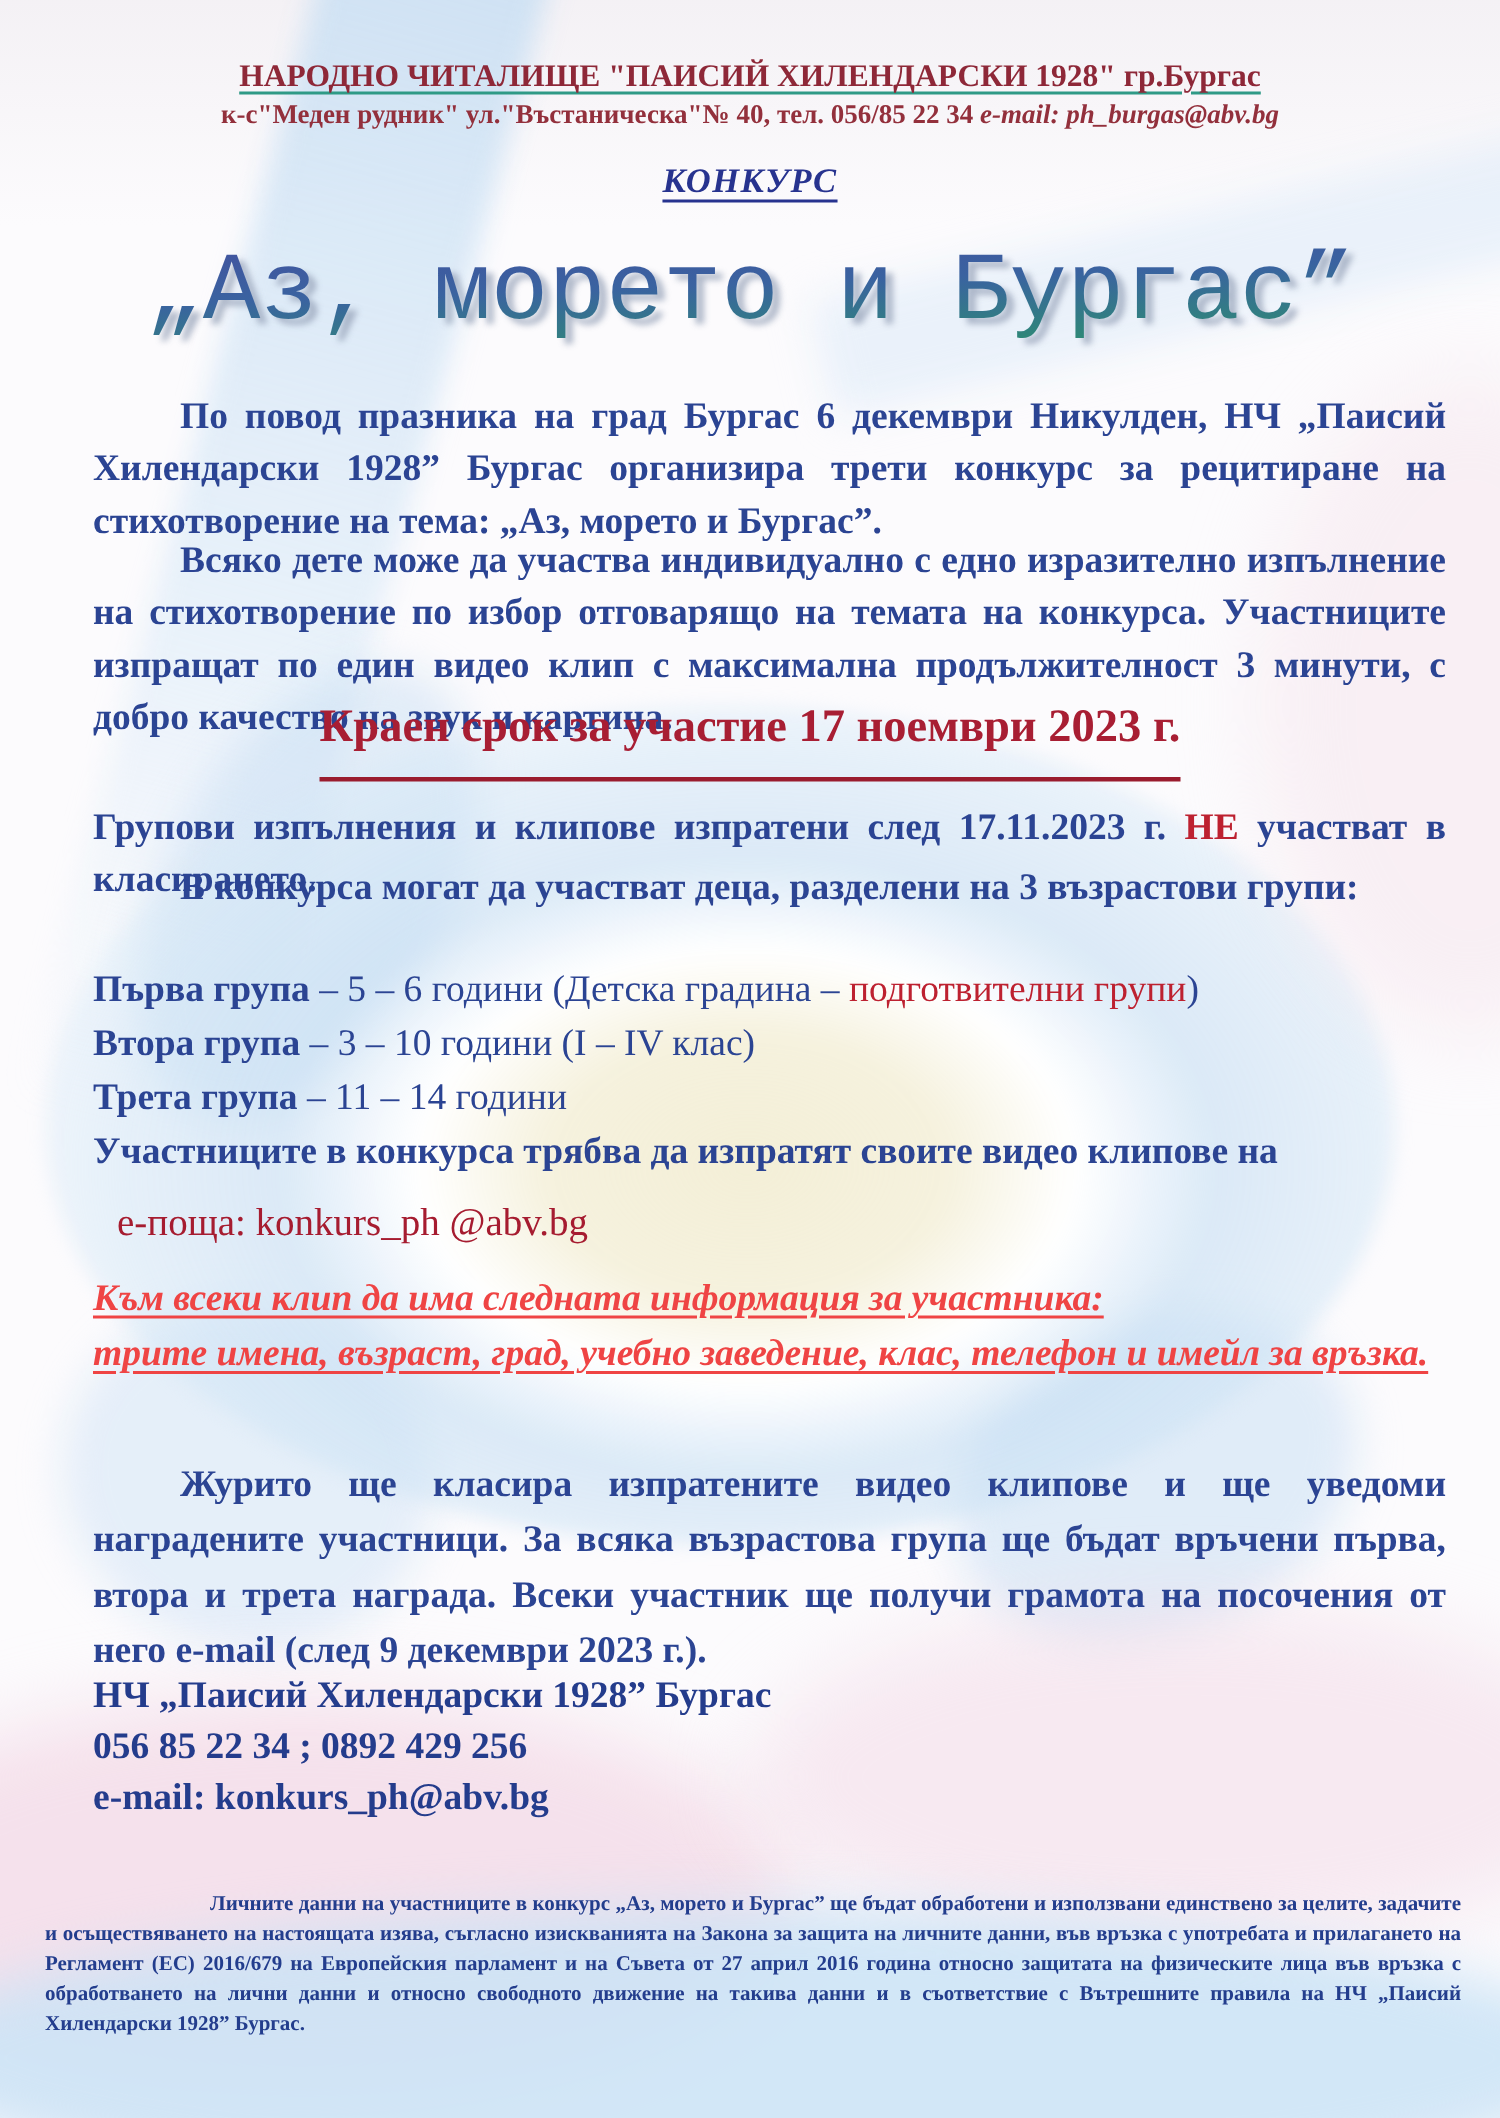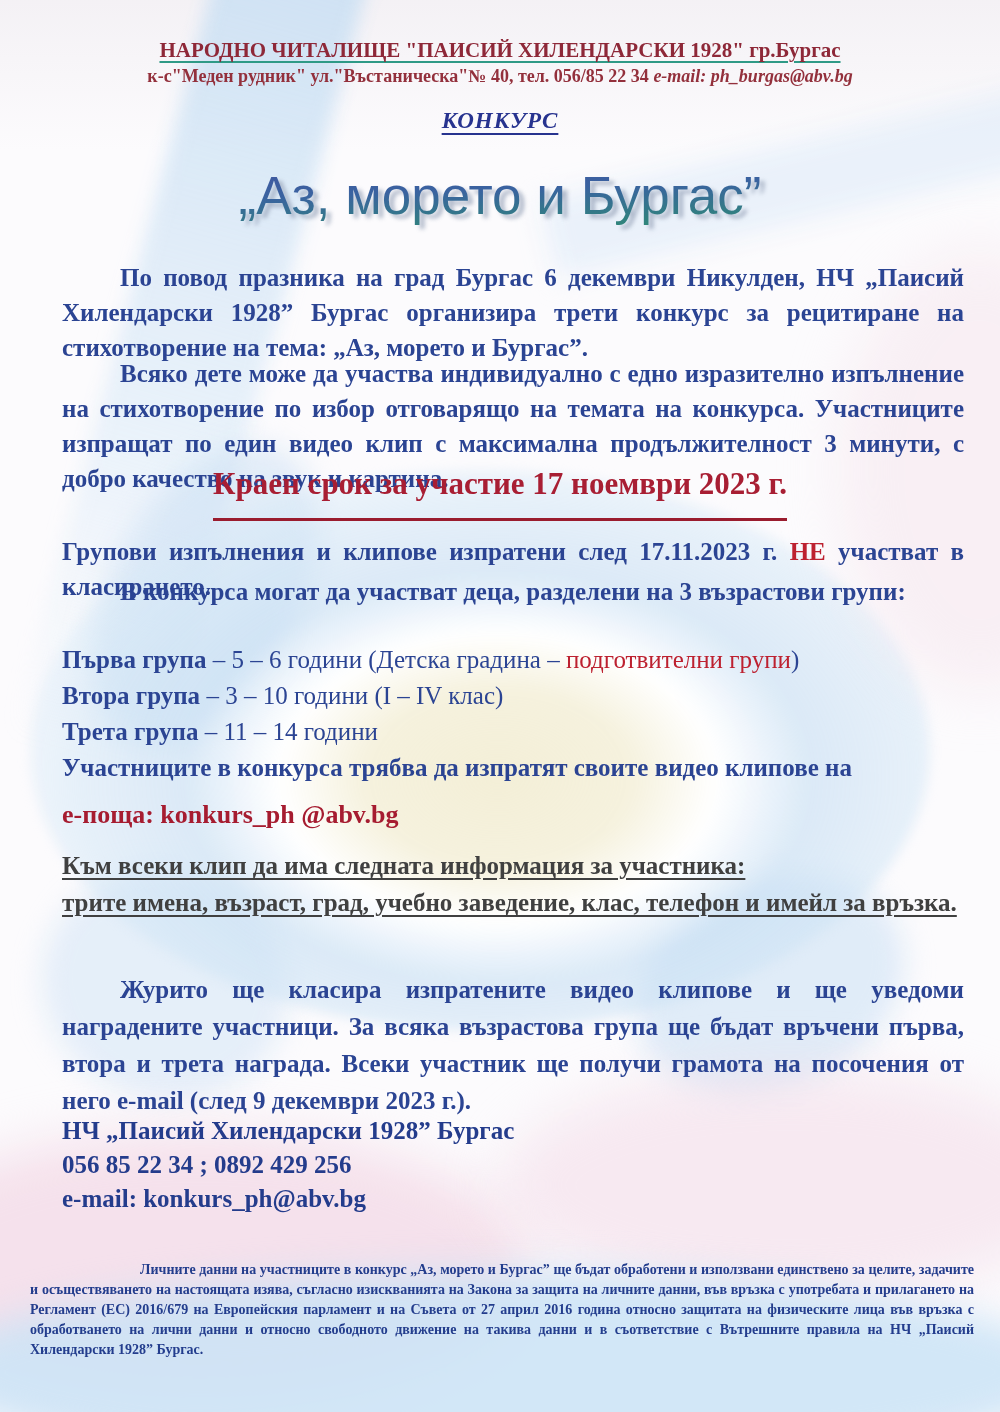--- a/index.html
+++ b/index.html
@@ -42,38 +42,38 @@
   .content{position:absolute;inset:0;z-index:1;}
   .abs{position:absolute;left:62px;right:36px;}
   .center{text-align:center;left:0;right:0;}
   .red{color:#bd2130;}
   .org-line{top:38px;font-size:21px;font-weight:bold;color:#8e2838;
     text-decoration:underline;text-decoration-color:#2f9a86;text-decoration-thickness:2px;text-underline-offset:4px;}
   .addr-line{top:66px;font-size:18px;font-weight:bold;color:#93303c;}
   .addr-email{font-style:italic;}
   .kicker{top:108px;font-size:23px;font-weight:bold;font-style:italic;color:#27338f;
     text-decoration:underline;text-decoration-thickness:2px;text-underline-offset:5px;letter-spacing:1px;}
-  .title-wrap{top:146px;height:104px;font-size:53px;line-height:100px;font-family:Liberation Sans, sans-serif;}
+  .title-wrap{top:146px;height:104px;font-size:64px;line-height:100px;font-family:Liberation Mono, monospace;}
   .title-layer{position:absolute;left:0;right:0;text-align:center;white-space:nowrap;}
   .title-shadow{transform:translate(5px,4px);color:#96a2b8;filter:blur(2px);opacity:.75;}
   .title-front{background:linear-gradient(178deg,#41549f 18%,#3a63a0 45%,#2e8b74 80%);
     -webkit-background-clip:text;background-clip:text;color:transparent;}
   .body-p{font-size:25px;line-height:35px;text-align:justify;color:#2b4493;font-weight:bold;}
   .indent{text-indent:58px;margin-top:12px;}
   .p1{top:248px;font-weight:bold;}
   .p2{top:344px;}
   .deadline{top:466px;font-size:31px;font-weight:bold;color:#a81e33;}
   .deadline span{display:inline-block;border-bottom:3px solid #9a1c2e;padding-bottom:16px;}
   .rule{top:534px;font-weight:bold;}
   .intro{top:562px;}
   .groups{top:642px;font-size:25px;line-height:36px;color:#2b4493;}
   .groups b{font-weight:bold;}
   .send{top:750px;}
-  .email-line{top:800px;font-size:26px;font-weight:bold;color:#a61c30;}
-  .info{top:847px;font-size:25px;line-height:37px;font-weight:bold;color:#404040;
+  .email-line{top:800px;font-size:26px;font-weight:normal;color:#a61c30;margin-left:16px;}
+  .info{top:847px;font-size:25px;line-height:37px;font-weight:bold;font-style:italic;color:#ef4444;
     text-decoration:underline;text-decoration-thickness:2px;text-underline-offset:4px;}
   .info .just{text-align:justify;}
   .jury{top:959px;line-height:37px;}
   .contacts{top:1114px;font-size:25px;line-height:34px;font-weight:bold;color:#243c8c;}
   .fineprint{top:1248px;left:18px;right:14px;font-size:14px;line-height:20px;
     font-weight:bold;text-align:justify;color:#233d8d;}
   .fineprint p{margin:12px;text-indent:110px;}
 </style>
 </head>
 <body>

